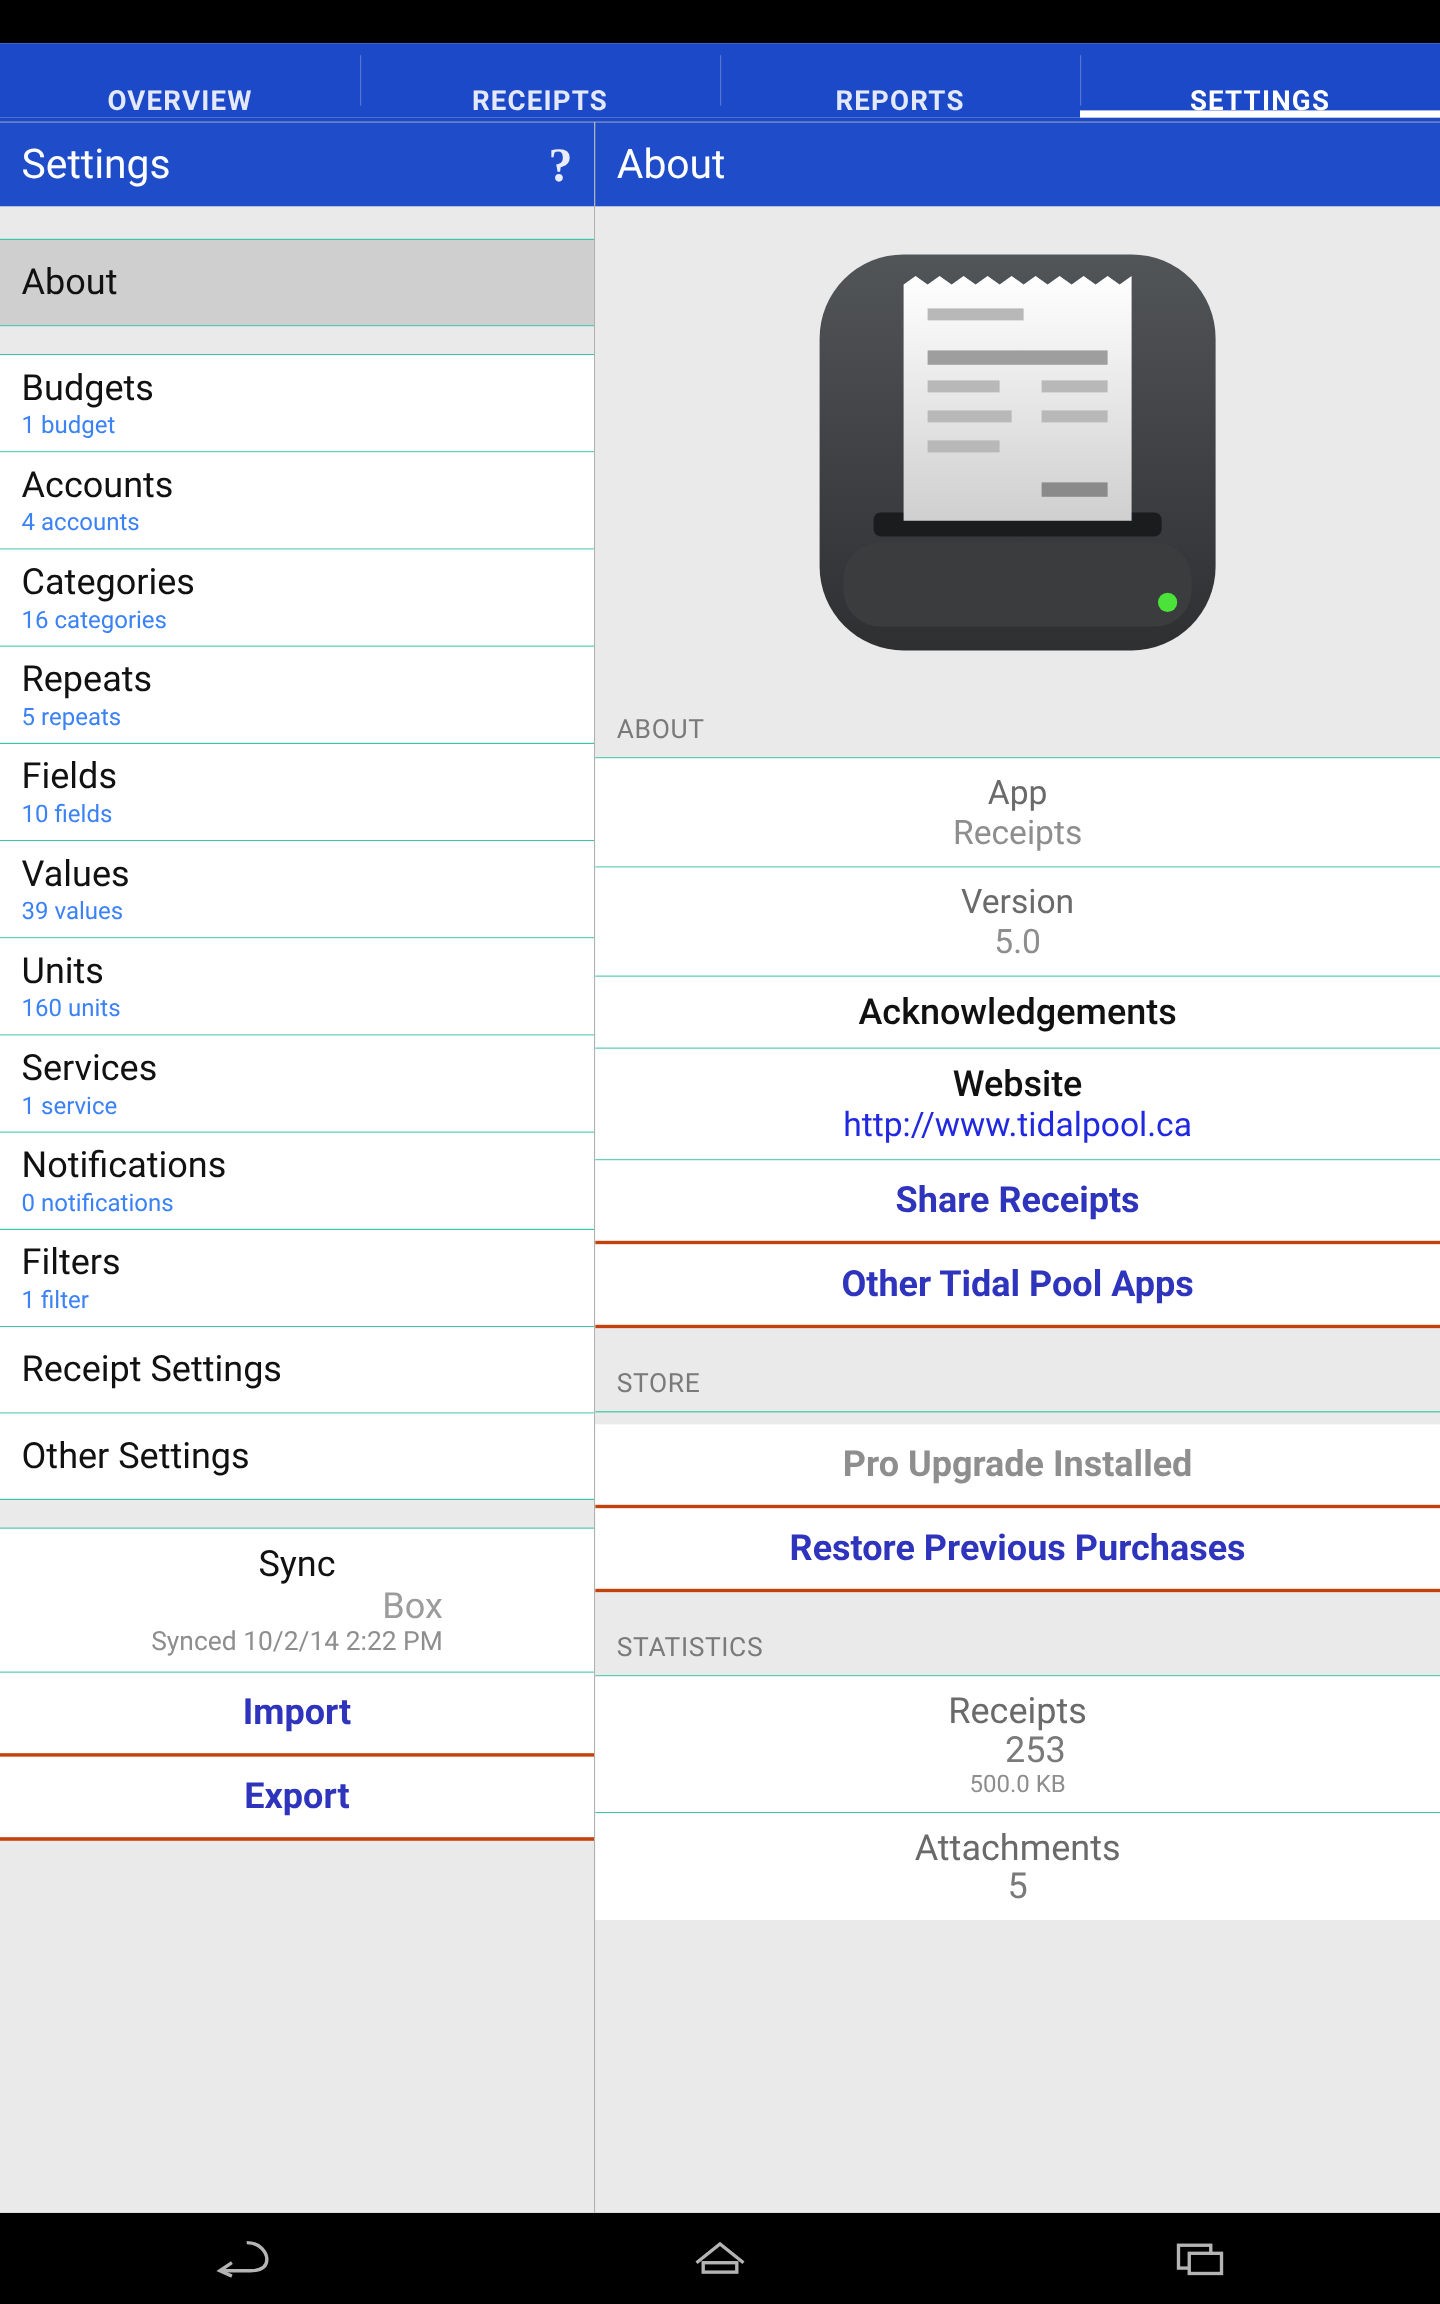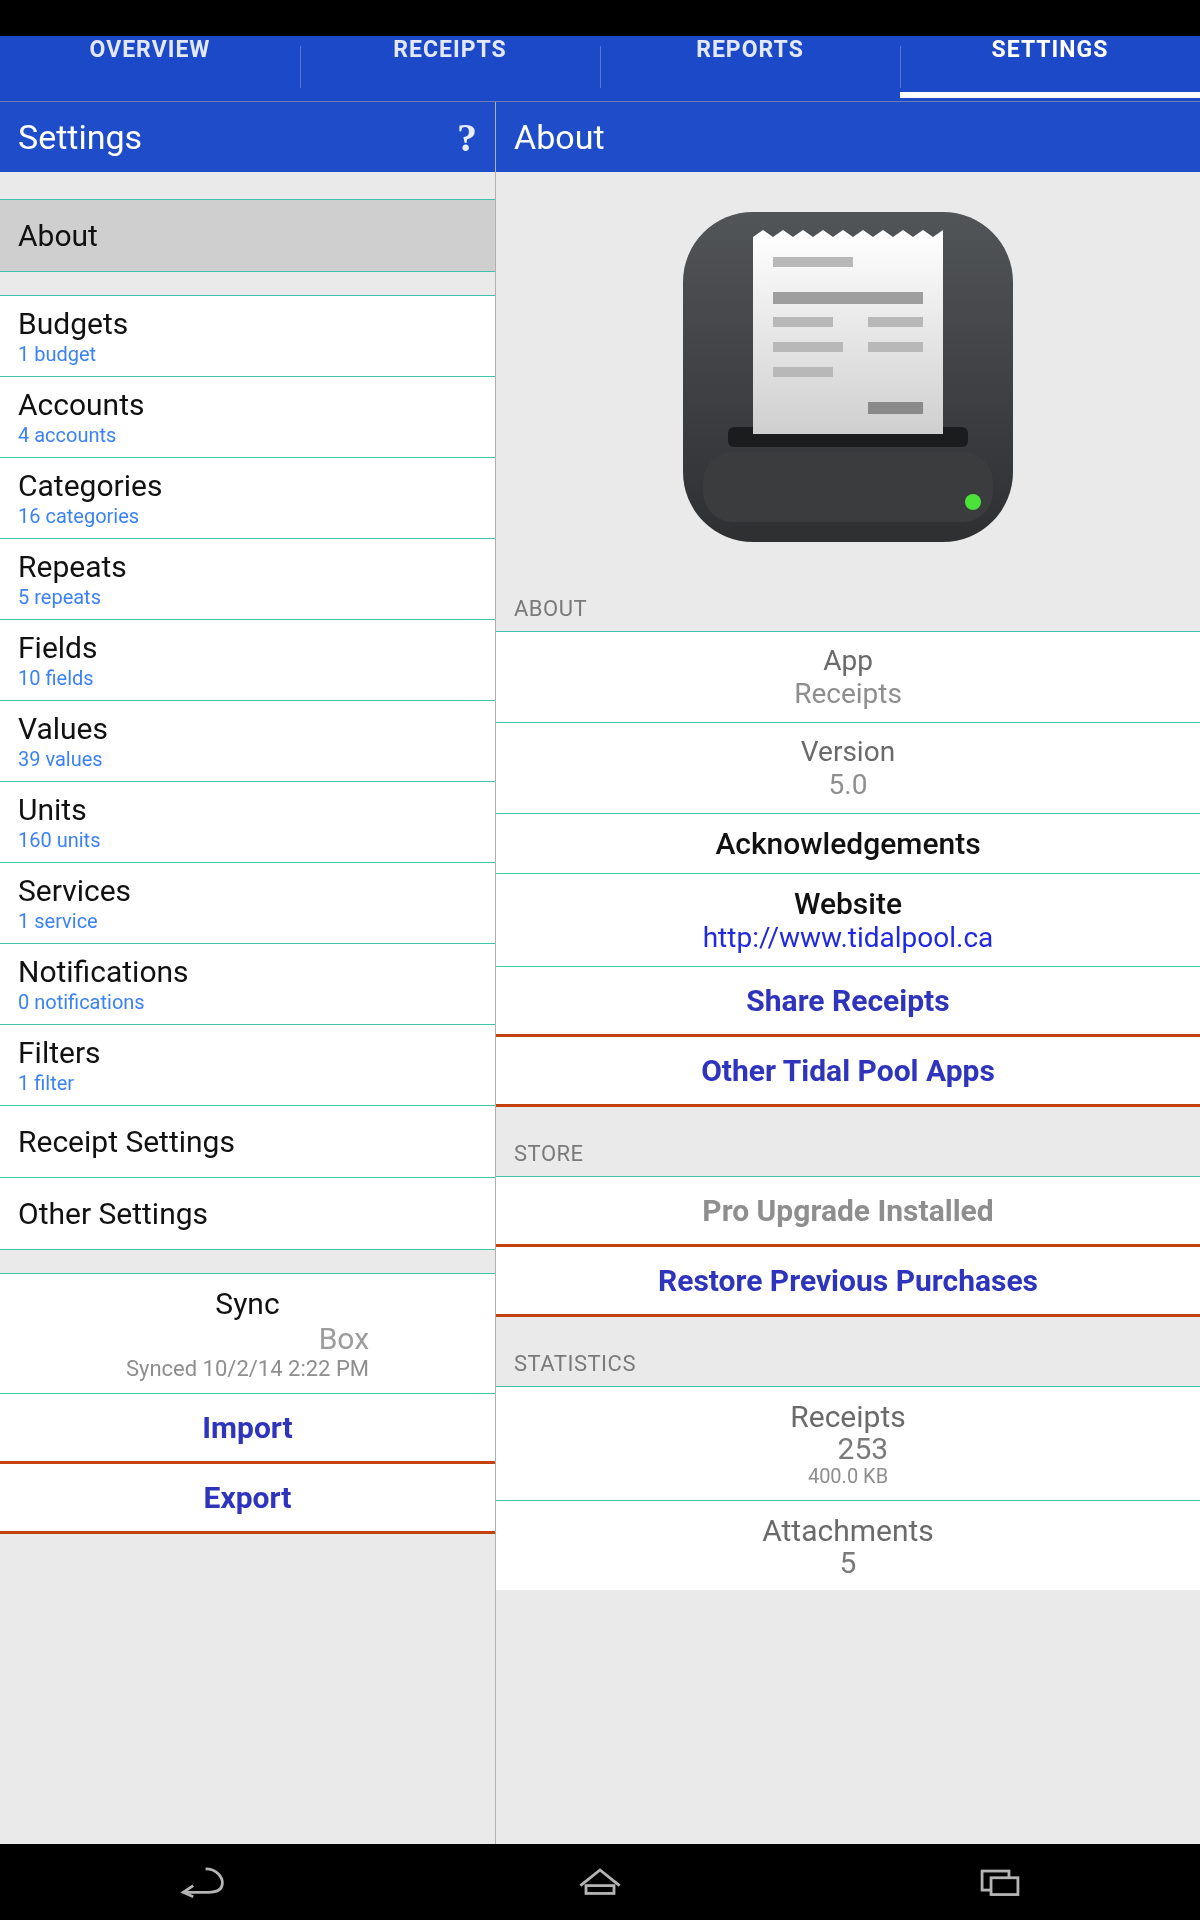--- a/index.html
+++ b/index.html
@@ -1,20 +1,20 @@
 <!DOCTYPE html>
 <html><head>
 <meta charset="utf-8">
 <style>
   * { box-sizing: border-box; margin: 0; padding: 0; }
   html, body { width: 1200px; height: 1920px; font-family: Roboto, "Helvetica Neue", Arial, sans-serif; background: #000; overflow: hidden; }
   .status-bar { height: 36px; background: #000; }
   .app { background: #eaeaea; height: 1808px; }
   .tabbar { display: flex; height: 62px; background: #1c49c7; }
-  .tab { flex: 1; display:flex; align-items:flex-start; justify-content:center; color:#e3e9fb; font-weight:700; font-size:23px; letter-spacing:1px; position:relative; cursor:pointer; }
+  .tab { flex: 1; display:flex; align-items:flex-end; justify-content:center; color:#e3e9fb; font-weight:700; font-size:23px; letter-spacing:1px; position:relative; cursor:pointer; }
   .tab.active { color:#fff; }
   .tab.active::after { content:""; position:absolute; left:0; right:0; bottom:0; height:6px; background:#fff; }
   .tab + .tab::before { content:""; position:absolute; left:0; top:10px; bottom:10px; width:1px; background:rgba(255,255,255,0.25);}
   .tabbar-underline { height:4px; background:#1c49c7; border-bottom:1px solid #6b7fb0; }
   .panes { display:flex; height: 1742px; }
   .pane-left { width: 496px; border-right:1px solid #b0b0b0; display:flex; flex-direction:column; background:#eaeaea;}
   .pane-right { flex:1; display:flex; flex-direction:column; background:#eaeaea;}
   .pane-header { height:70px; background:#1f4cc9; color:#fff; display:flex; align-items:center; padding:0 18px; font-size:34px; font-weight:400; justify-content:space-between;}
   .pane-header .help { font-size:40px; font-weight:700; color:#e8ecfb; cursor:pointer; font-family:Georgia, serif;}
   .scroll { overflow:hidden; flex:1; }
@@ -25,21 +25,21 @@
   .row .title { font-size:30px; color:#111; }
   .row .sub { font-size:20px; color:#3b82f6; margin-top:1px;}
   .row.big { padding:18px 18px;}
   .row-hv { background:#fff; border-bottom:1px solid #3ec5a9; padding:12px 18px; display:flex; align-items:center; justify-content:space-between; cursor:pointer; min-height:56px;flex-direction:column;}
   .row-hv .k { font-size:28px; color:#111;}
   .row-hv .v { font-size:28px; color:#8e8e8e; text-align:right;}
   .row-hv.sync .vals { text-align:right;}
   .row-hv.sync .v1 { font-size:30px; color:#9c9c9c;}
   .row-hv.sync .v2 { font-size:22px; color:#8e8e8e;}
   .row-action { background:#fff; border-bottom:3px solid #c2410c; padding:16px 18px; text-align:center; color:#2f34bd; font-size:30px; font-weight:700; cursor:pointer;}
-  .row-action.disabled { color:#8e8e8e; cursor:default;}
+  .row-action.disabled { color:#8e8e8e; cursor:default;margin-top:10px;}
   .section-label { color:#7a7a7a; font-size:22px; padding:34px 18px 10px 18px; border-bottom:1px solid #3ec5a9; background:#eaeaea; letter-spacing:0.5px;}
   .icon-wrap { display:flex; justify-content:center; padding:30px 0 10px 0; background:#eaeaea;}
   .rlink { color:#2028e0; font-size:28px; }
   .row-hv .k.black { font-weight:500;}
   .row-hv.website .k { font-weight:700; font-size:28px;}
   .stat .vals{ text-align:right;}
   .stat .big { font-size:30px; color:#7a7a7a; line-height:1;}
   .stat .small { font-size:20px; color:#8e8e8e;}
   .navbar { height:76px; background:#000; display:flex; align-items:center; justify-content:space-around;}
   .nav-icon svg { width:56px; height:42px; }
@@ -209,21 +209,21 @@
 
         <div class="section-label">STORE</div>
         <div class="row-action disabled">Pro Upgrade Installed</div>
         <div class="row-action">Restore Previous Purchases</div>
 
         <div class="section-label">STATISTICS</div>
         <div class="row-hv stat">
           <span class="k" style="color:#6a6a6a; font-size:30px;">Receipts</span>
           <span class="vals">
             <div class="big">253</div>
-            <div class="small">400.0 KB</div>
+            <div class="small">500.0 KB</div>
           </span>
         </div>
         <div class="row-hv stat" style="border-bottom:none;">
           <span class="k" style="color:#6a6a6a; font-size:30px;">Attachments</span>
           <span class="vals">
             <div class="big">5</div>
           </span>
         </div>
 
       </div>

